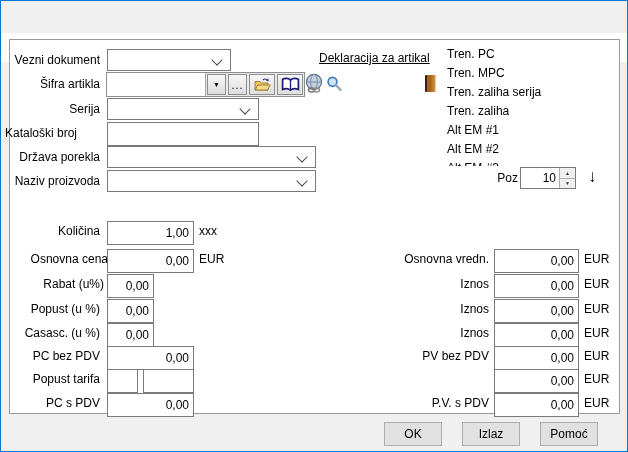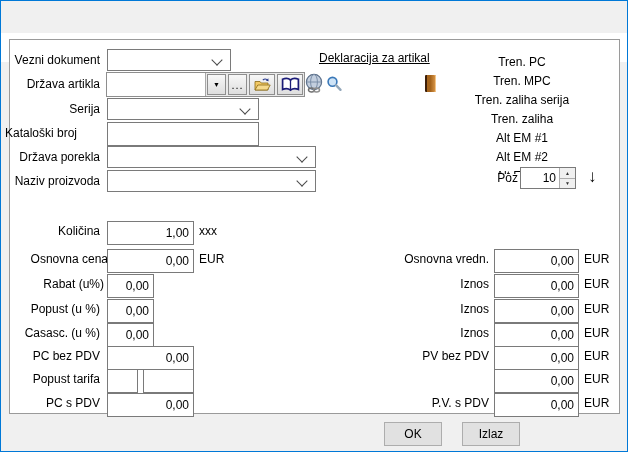--- a/index.html
+++ b/index.html
@@ -35,21 +35,21 @@
     justify-content:center;padding:0;cursor:pointer;font-family:"Liberation Sans",sans-serif;}
   .w19{width:19px}.w26{width:26px}
   .tri{font-size:7px;color:#000;}
   .dots{font-size:11px;color:#000;letter-spacing:1px;line-height:8px;}
   .tool{position:absolute;cursor:pointer;}
   .dekl{position:absolute;left:318px;top:50px;font-size:12px;color:#000;
     text-decoration:underline;cursor:pointer;}
   .book-spine{position:absolute;left:424px;top:74px;width:11px;height:17px;
     background:linear-gradient(90deg,#3d1f08 0 2px,#a5641c 2px 50%,#df9c4e);
     border-radius:1px;box-shadow:inset -1px 0 0 #f4c689;}
-  .info-list{position:absolute;left:446px;top:52px;width:150px;height:121px;overflow:hidden;text-align:center;}
+  .info-list{position:absolute;left:446px;top:44px;width:150px;height:121px;overflow:hidden;}
   .info-item{height:19px;line-height:19px;font-size:12px;color:#000;}
   .spin-wrap{position:absolute;left:519px;top:166px;width:56px;height:22px;
     box-sizing:border-box;border:1px solid #7a7a7a;background:#fff;display:flex;}
   .spin-wrap input{flex:1;min-width:0;border:none;font-family:"Liberation Sans",sans-serif;
     font-size:12px;text-align:right;padding:0 3px;}
   .spin-btns{width:15px;display:flex;flex-direction:column;border-left:1px solid #adadad;}
   .spin-b{flex:1;background:#f0f0f0;border-bottom:1px solid #adadad;display:flex;
     align-items:center;justify-content:center;font-size:5px;color:#333;cursor:pointer;}
   .spin-b:last-child{border-bottom:none;}
   .darr{position:absolute;left:587px;top:166px;font-size:17px;font-weight:bold;
@@ -71,21 +71,21 @@
   </div>
 
   <div class="panel"></div>
 
   <div class="lbl" style="left:0;top:52px;width:99px">Vezni dokument</div>
   <div class="cmb" style="left:106px;top:48px;width:124px">
     <span class="cmb-val"></span>
     <span class="chev"></span>
   </div>
 
-  <div class="lbl" style="left:0;top:76px;width:99px">Država artikla</div>
+  <div class="lbl" style="left:0;top:76px;width:99px">Šifra artikla</div>
   <div class="sifra-group">
     <input value="" style="">
     <div class="mini-btn w19">
       <span class="tri">▼</span>
     </div>
     <div class="mini-btn w19">
       <span class="dots">...</span>
     </div>
     <div class="mini-btn w26">
       <svg width="17" height="15" viewBox="0 0 17 15">
@@ -213,14 +213,15 @@
 
   <input class="txt h21 money" style="left: 493px; top: 368px; width: 85px;" value="0,00">
   <div class="suffix" style="left:583px;top:371px">EUR</div>
 
   <div class="lbl" style="left:360px;top:395px;width:128px">P.V. s PDV</div>
   <input class="txt h21 money" style="left: 493px; top: 392px; width: 85px;" value="0,00">
   <div class="suffix" style="left:583px;top:395px">EUR</div>
 
   <div class="btn" style="left:383px">OK</div>
   <div class="btn" style="left:461px">Izlaz</div>
+  <div class="btn" style="left:539px">Pomoć</div>
 
 </div>
 
 </body></html>

